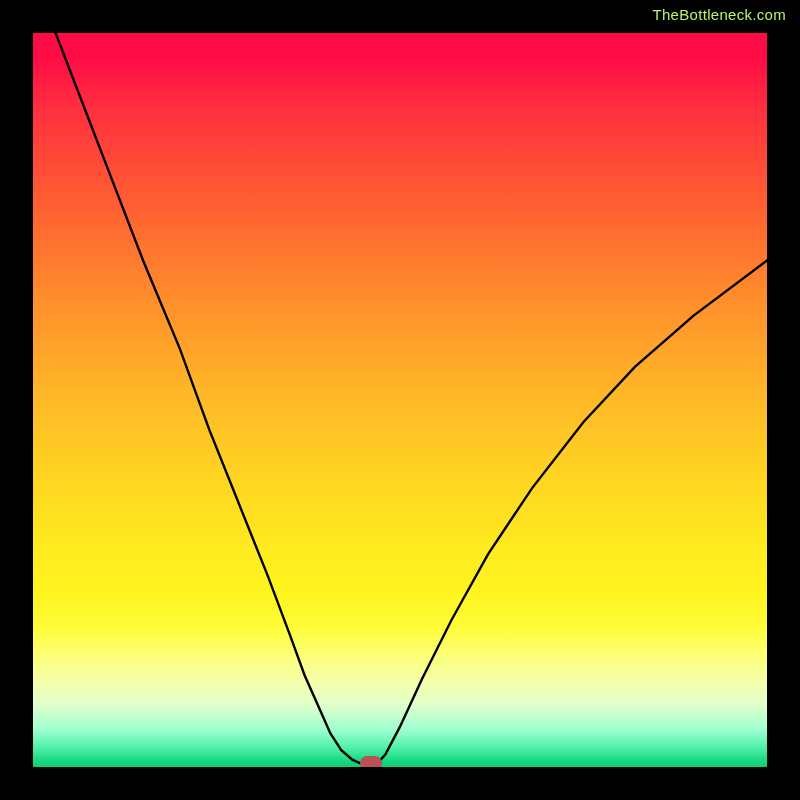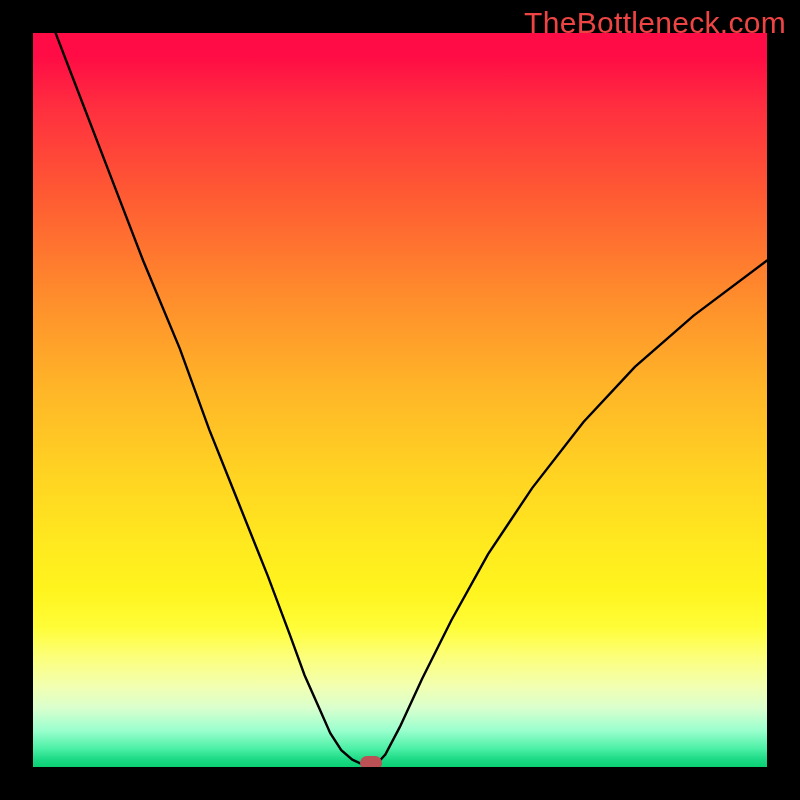--- a/index.html
+++ b/index.html
@@ -14,22 +14,22 @@
   .frame {
     position: relative;
     width: 800px;
     height: 800px;
     background: #000;
   }
   .watermark {
     position: absolute;
     top: 6px;
     right: 14px;
-    color: #ef4444;
-    font-size: 30px;
+    color: #bef264;
+    font-size: 15px;
     font-weight: 400;
     letter-spacing: 0.3px;
     z-index: 5;
     user-select: none;
     margin-left: 20px;
   }
   .plot {
     position: absolute;
     left: 33px;
     top: 33px;

